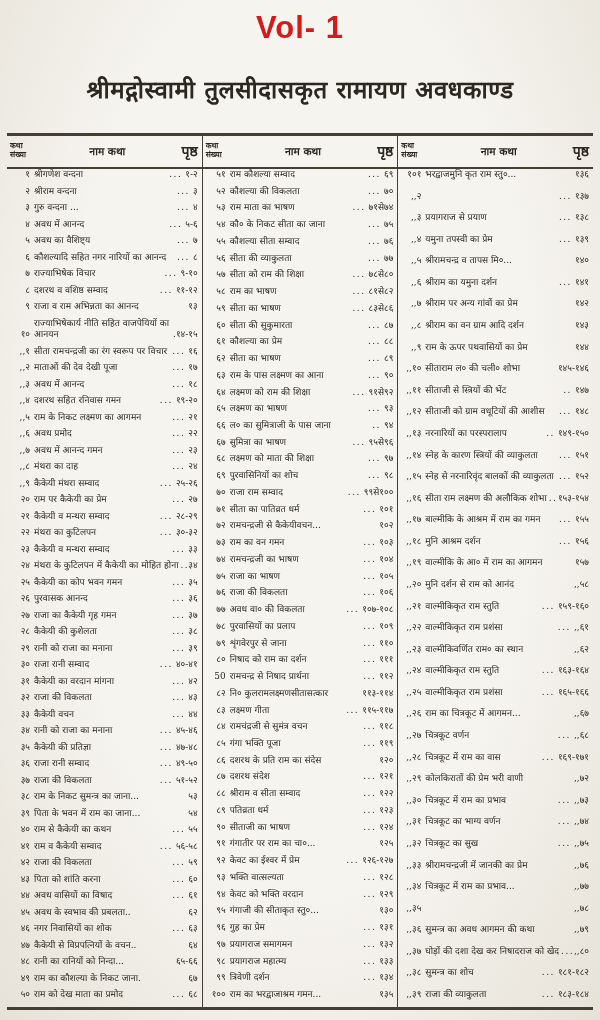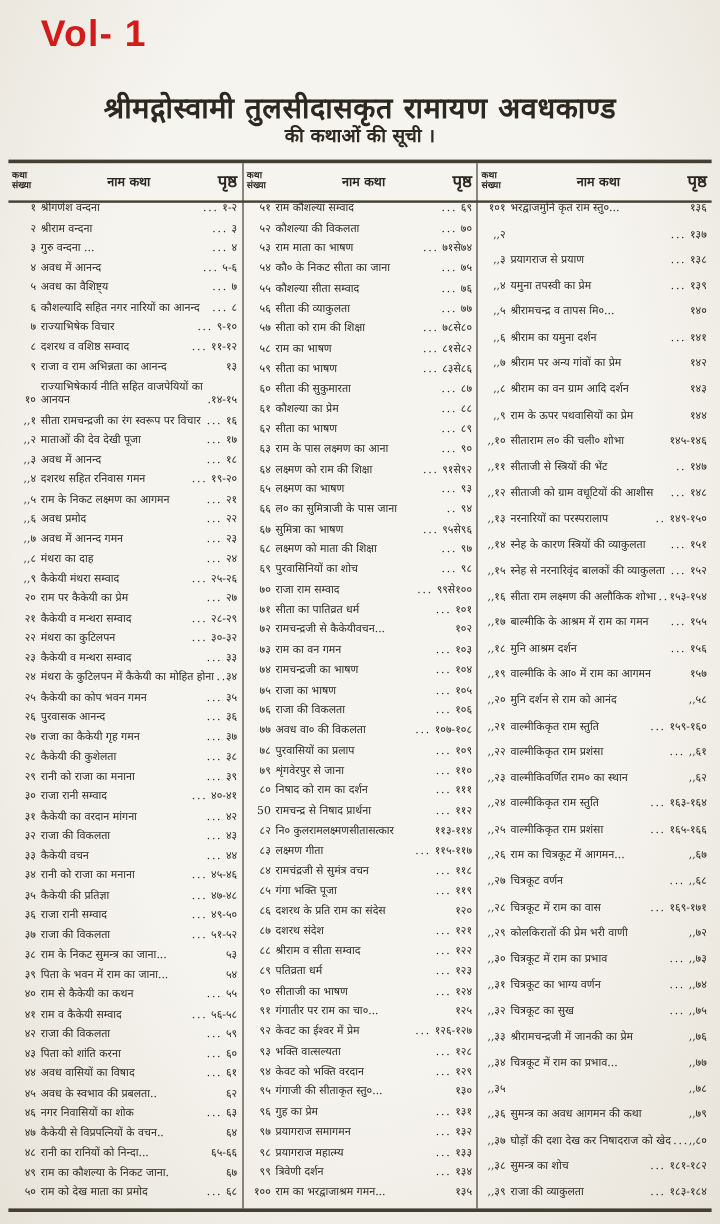--- a/index.html
+++ b/index.html
@@ -2,23 +2,23 @@
 <html style="--accent: #d31b1b; --paper: #f3f1ea; --ink: #2c2820; --rule: #453f33;"><head>
 <meta charset="utf-8">
 <style>
   :root{
     --accent:#d31b1b; --paper:#f3f1ea; --ink:#2c2820; --rule:#453f33;
   }
   html,body{margin:0;padding:0;}
   body{width:600px;height:1020px;background:#e9e6df;font-family:"DejaVu Serif",serif;}
   .sheet{position:relative;width:600px;height:1020px;overflow:hidden;color:var(--ink);
     background:radial-gradient(ellipse at 50% 42%, #f6f4ef 55%, #e6e2d8 100%);}
-  .vol{position:absolute;top:10px;left:0;right:0;text-align:left;
+  .vol{position:absolute;top:10px;left:0;right:0;text-align:center;
     font-family:"Liberation Sans",sans-serif;font-size:31px;font-weight:700;
-    color:var(--accent);letter-spacing:1px;margin-left:34px;}
+    color:var(--accent);letter-spacing:1px;}
   .t1{position:absolute;top:72px;left:0;right:0;text-align:center;
     font-size:24px;font-weight:700;letter-spacing:0.5px;}
   .t2{position:absolute;top:101px;left:0;right:0;text-align:center;
     font-size:15.5px;font-weight:700;}
   .toc{position:absolute;left:7px;right:7px;top:133px;bottom:10px;
     border-top:3px solid var(--rule);border-bottom:3px solid var(--rule);}
   .hline{position:absolute;top:31px;left:0;right:0;height:2px;background:var(--rule);z-index:2;}
   .cols{display:flex;height:100%;}
   .colwrap{flex:1;display:flex;flex-direction:column;min-width:0;}
   .colwrap + .colwrap{border-left:1.6px solid var(--rule);}
@@ -34,21 +34,20 @@
   .e-dots{flex:1;text-align:right;padding:0 2px;letter-spacing:1.5px;
     overflow:hidden;white-space:nowrap;}
   .e-page{flex:none;text-align:right;white-space:nowrap;padding-left:1px;}
 </style>
 </head>
 <body>
 
 <div class="sheet">
   <div class="vol">Vol- 1</div>
   <div class="t1">श्रीमद्गोस्वामी तुलसीदासकृत रामायण अवधकाण्ड</div>
-  <div class="t2">की कथाओं की सूची ।</div>
 
   <div class="toc">
     <div class="hline"></div>
     <div class="cols">
 
       <div class="colwrap">
         <div class="hcell">
           <span class="h-serial">कथा संख्या</span>
           <span class="h-name">नाम कथा</span>
           <span class="h-page">पृष्ठ</span>

